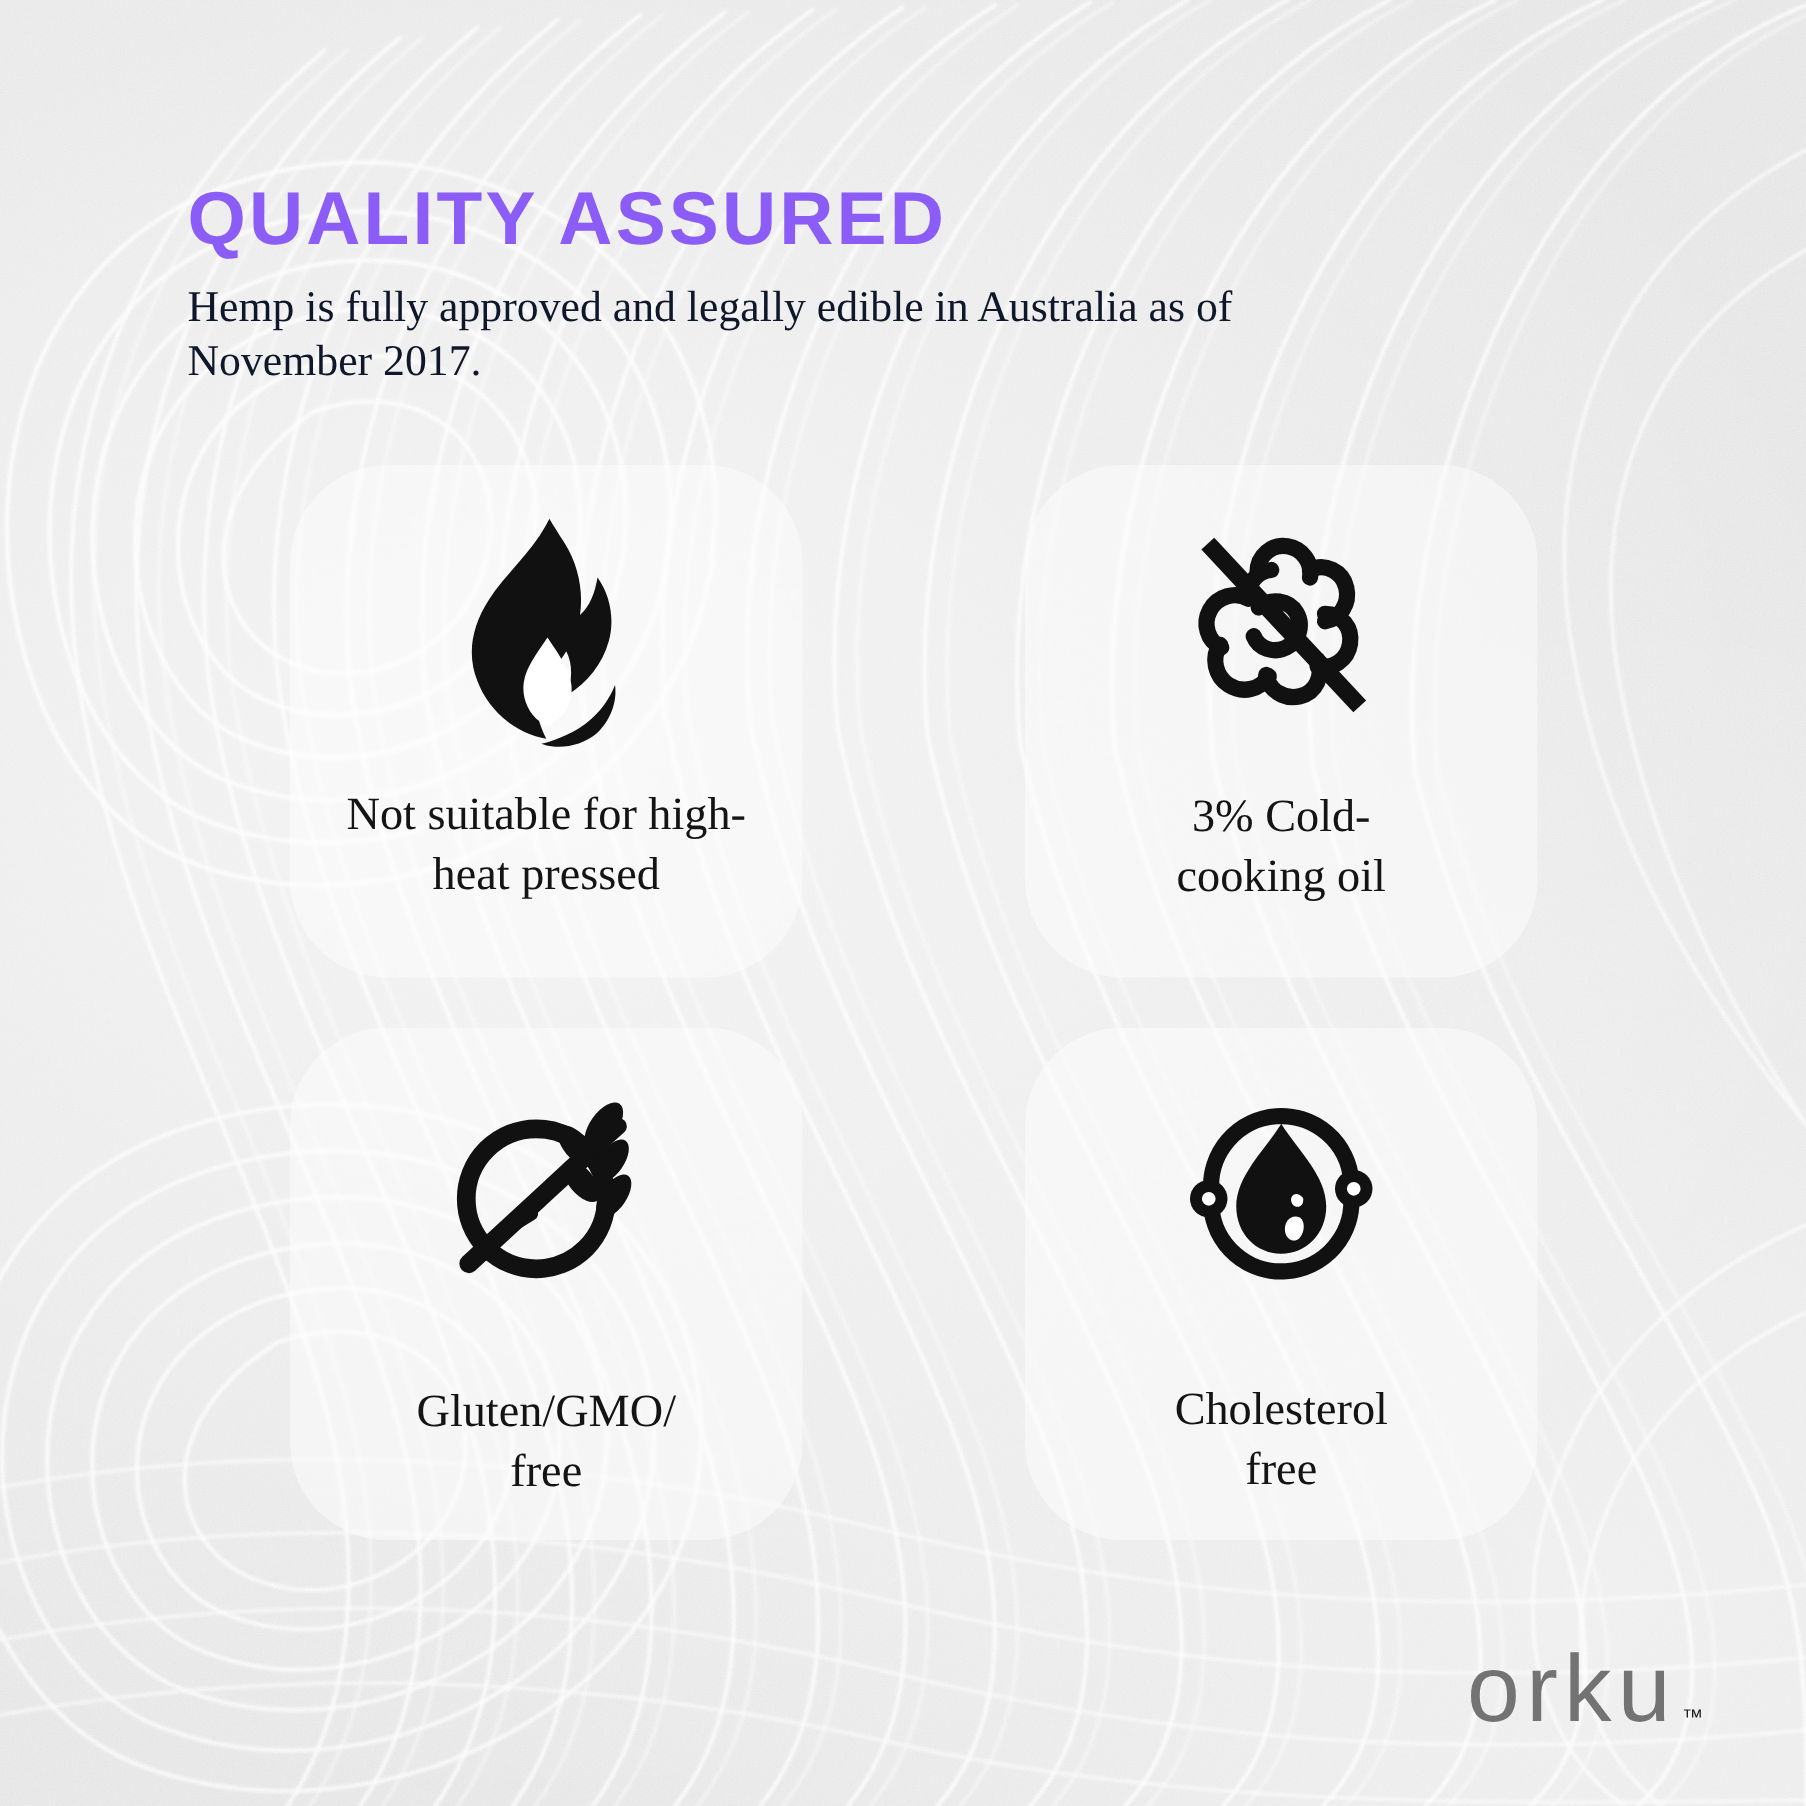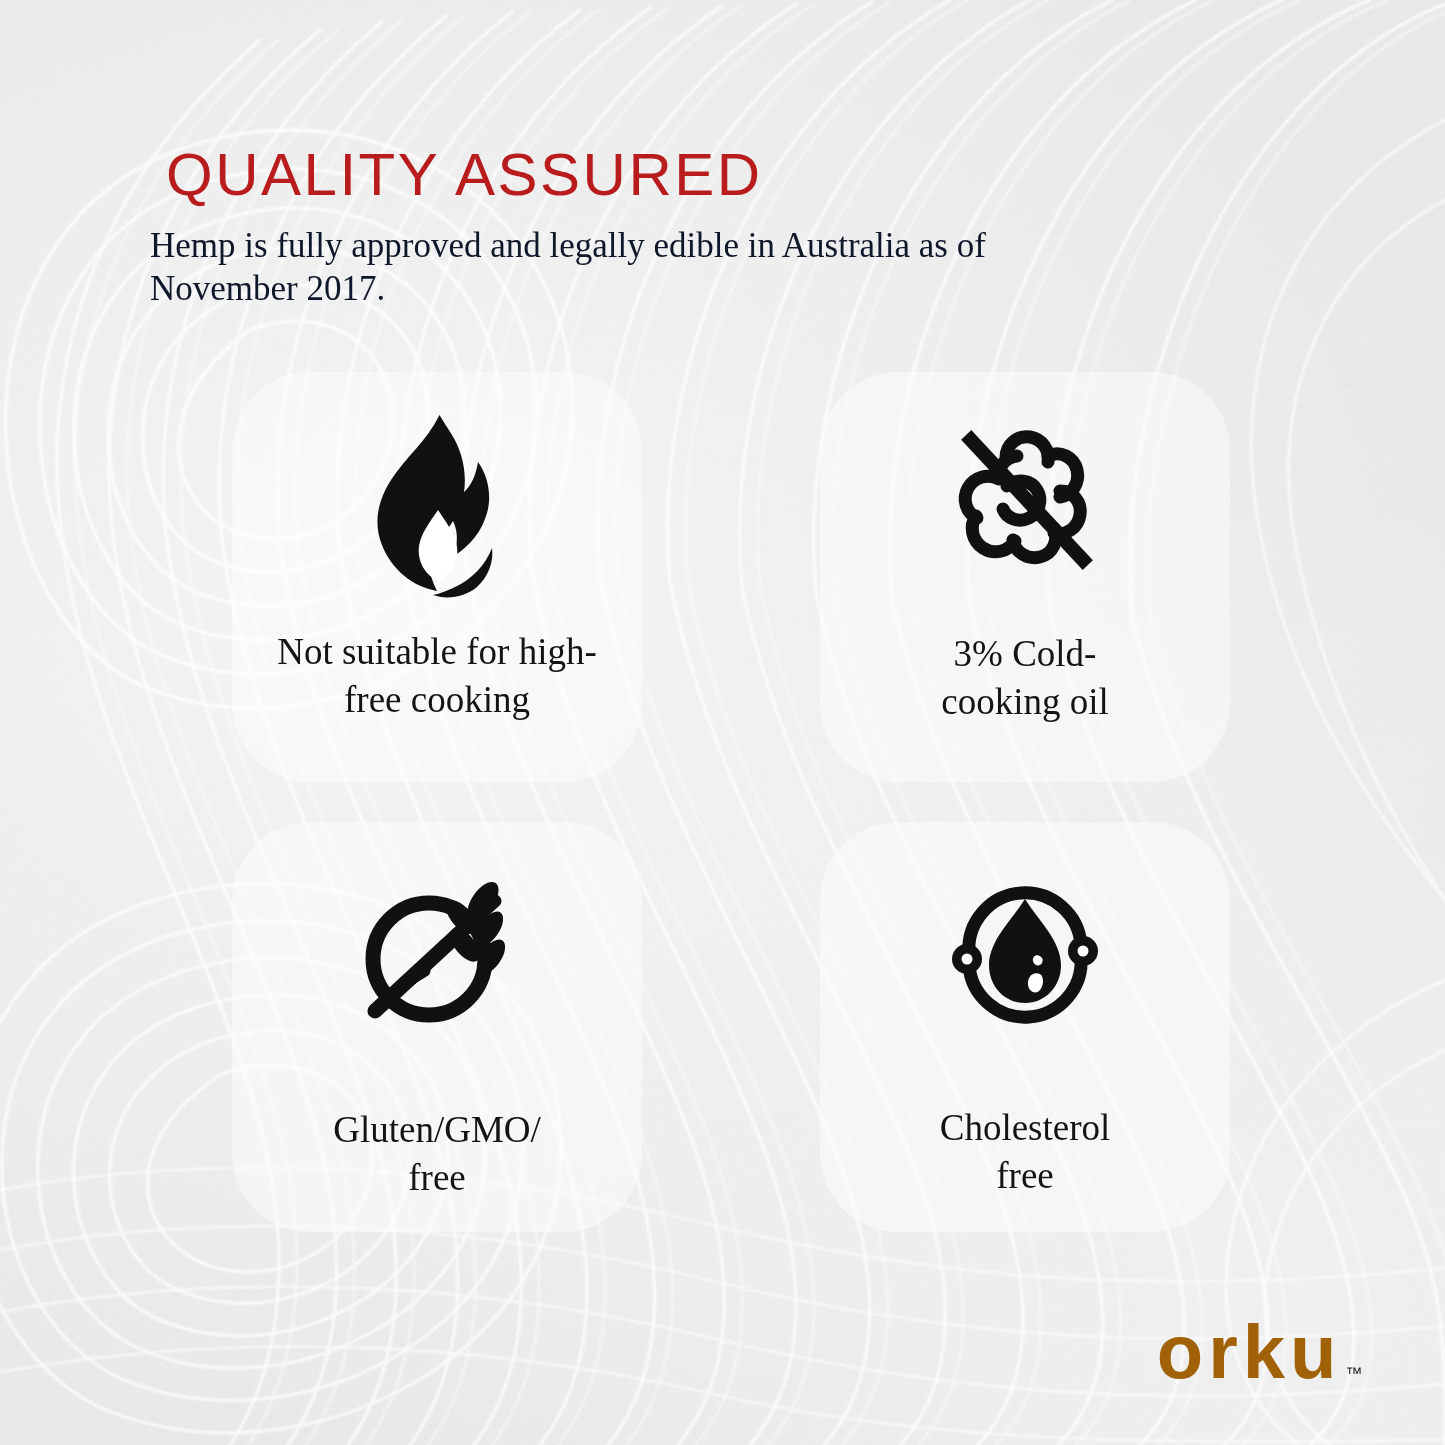--- a/index.html
+++ b/index.html
@@ -58,28 +58,28 @@
 
   
   .content {
     position:absolute;
     inset:0;
     z-index:5;
   }
 
   .page-title {
     position:absolute;
-    left:166px;
+    left:150px;
     top:143px;
     font-family:"Liberation Sans", sans-serif;
-    font-weight:400;
+    font-weight:700;
     font-size:60px;
     line-height:64px;
     letter-spacing:2.5px;
-    color:#b91c1c;
+    color:#8b5cf6;
     white-space:nowrap;
   }
 
   .page-subtitle {
     position:absolute;
     left:150px;
     top:224px;
     width:930px;
     font-family:"Liberation Serif", serif;
     font-size:35px;
@@ -149,25 +149,25 @@
     position:absolute;
     right:82px;
     bottom:55px;
     display:flex;
     align-items:flex-end;
     color:#1a1a1a;
   }
 
   .brand-word {
     font-family:"Liberation Sans", sans-serif;
-    font-weight:700;
+    font-weight:400;
     font-size:76px;
     line-height:76px;
     letter-spacing:5px;
-    color:#a16207;
+    color:#737373;
   }
 
   .brand-tm {
     font-family:"Liberation Sans", sans-serif;
     font-size:17px;
     line-height:17px;
     letter-spacing:.5px;
     margin-left:4px;
     margin-bottom:8px;
     color:#1a1a1a;
@@ -287,21 +287,21 @@
                      C 71 177, 64 180, 58 181 Z"></path>
             <path fill="#ffffff" d="M63 96
                      C 55 108, 46 119, 44 132
                      C 42 147, 50 161, 63 167
                      C 76 161, 84 148, 82 133
                      C 80 120, 71 108, 63 96 Z"></path>
           </svg>
         </div>
         <div class="card-label">
           <span>Not suitable for high-</span><br>
-          <span>free cooking</span>
+          <span>heat pressed</span>
         </div>
       </div>
 
       <div class="card card--cold">
         <div class="card-icon">
           <svg width="152" height="152" viewBox="0 0 152 152" aria-hidden="true">
             <g fill="none" stroke="#111111" stroke-width="13" stroke-linecap="round" stroke-linejoin="round">
 
               <path d="M57 34 C 57 20, 69 11, 81 13 C 93 15, 101 26, 99 38"></path>
               <path d="M99 32 C 111 26, 125 33, 128 46 C 131 59, 123 71, 111 73"></path>

